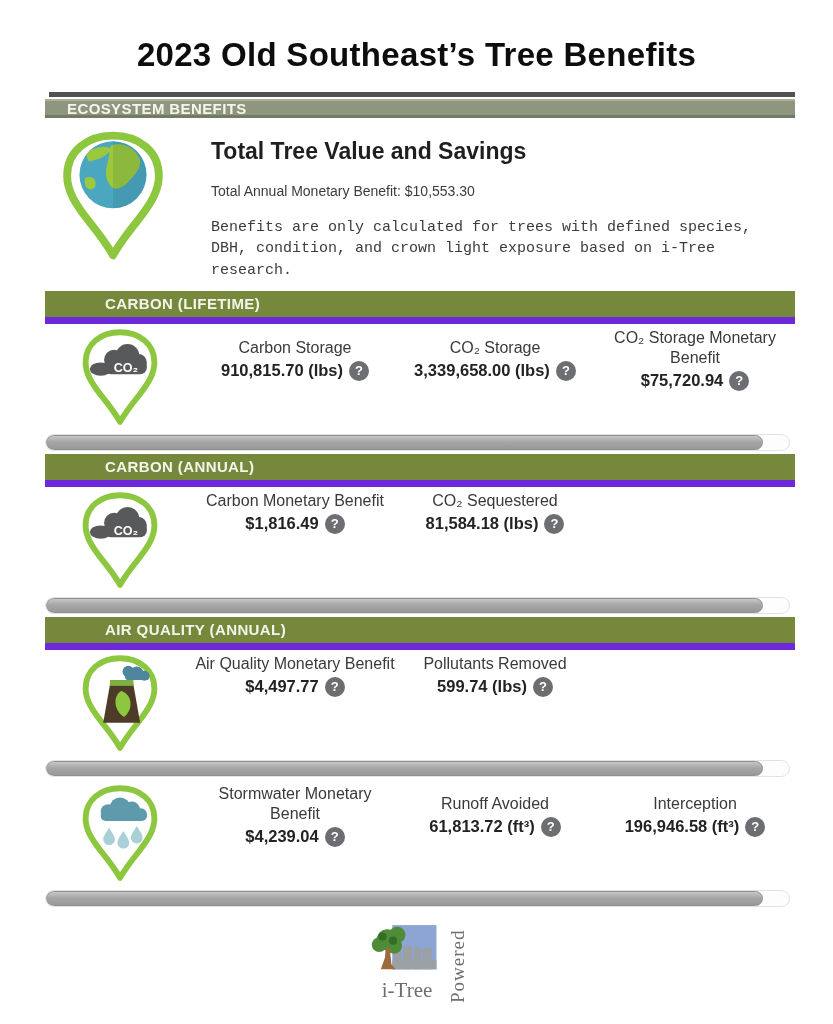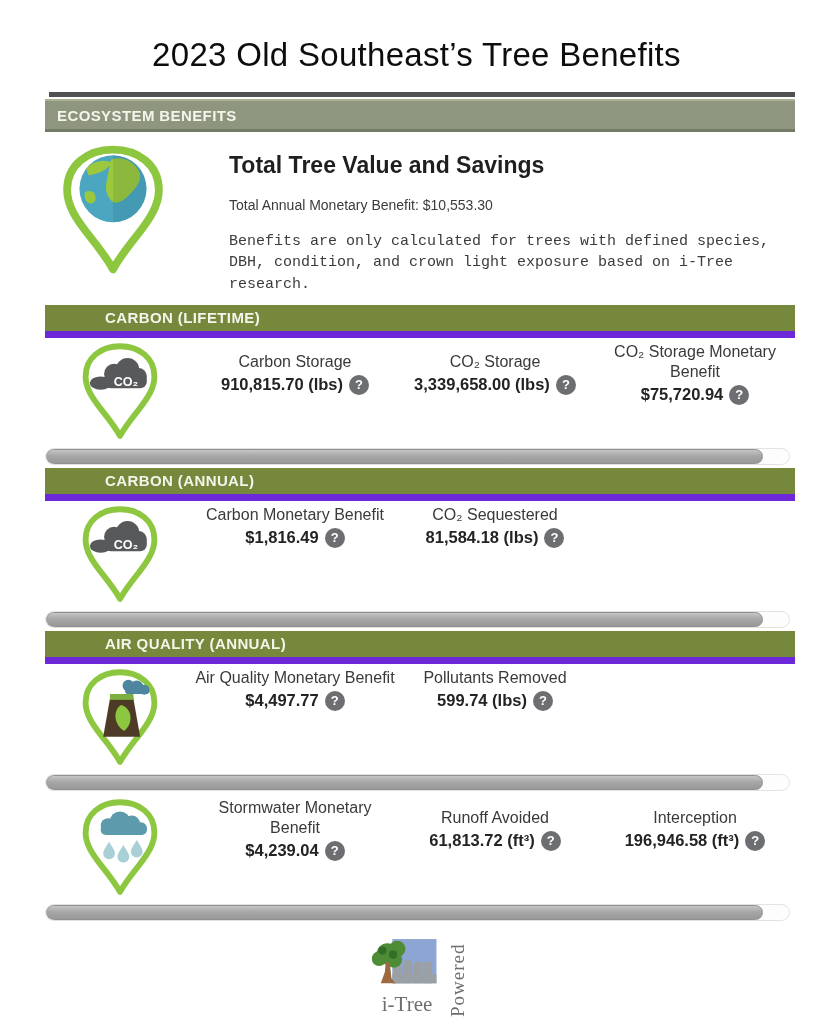--- a/index.html
+++ b/index.html
@@ -5,37 +5,37 @@
   * { box-sizing: border-box; margin: 0; padding: 0; }
   html,body { background:#ffffff; }
   body {
     width:833px; height:1024px;
     font-family:"Liberation Sans", sans-serif;
     color:#3a3a3a; overflow:hidden;
   }
   .page { position:relative; width:833px; height:1024px; }
 
   .page-title {
-    text-align:center; font-size:33px; font-weight:normal; color:#0d0d0d;
+    text-align:center; font-size:33px; font-weight:bold; color:#0d0d0d;
     padding-top:36px; letter-spacing:0.3px;
   }
 
   .report { margin:18px 38px 0 45px; width:750px; }
 
   .topline { height:5px; background:#4f5152; margin-left:4px; margin-bottom:2px; }
 
   .eco-bar {
-    background:#8e967f; height:33px; display:flex; align-items:center;
-    padding-left:12px; border-top:2px solid #aab194; border-bottom:3px solid #737b65;
+    background:#8e967f; height:19px; display:flex; align-items:center;
+    padding-left:22px; border-top:2px solid #aab194; border-bottom:3px solid #737b65;
   }
   .bar-label { color:#f4f5ea; font-weight:bold; font-size:15px; letter-spacing:0.4px; }
 
   .summary { display:flex; align-items:flex-start; gap:42px; padding:12px 0 8px 12px; }
   .summary-icon svg { width:112px; height:132px; display:block; }
-  .summary-text { padding-top:8px;margin-left:18px; }
+  .summary-text { padding-top:8px; }
   .summary-title { font-size:23px; font-weight:bold; color:#1f1f1f; margin-bottom:18px; }
   .summary-sub { font-size:14px; color:#3c3c3c; margin-bottom:18px; }
   .summary-desc { font-size:15px; color:#3c3c3c; line-height:1.42; max-width:575px;font-family:Liberation Mono, monospace; }
 
   .section-bar {
     background:#75883c; height:33px; display:flex; align-items:center;
     padding-left:60px; border-bottom:7px solid #6d28d9; margin-top:2px;
   }
 
   .stat-row { display:flex; align-items:flex-start; min-height:104px; padding:4px 0; }

